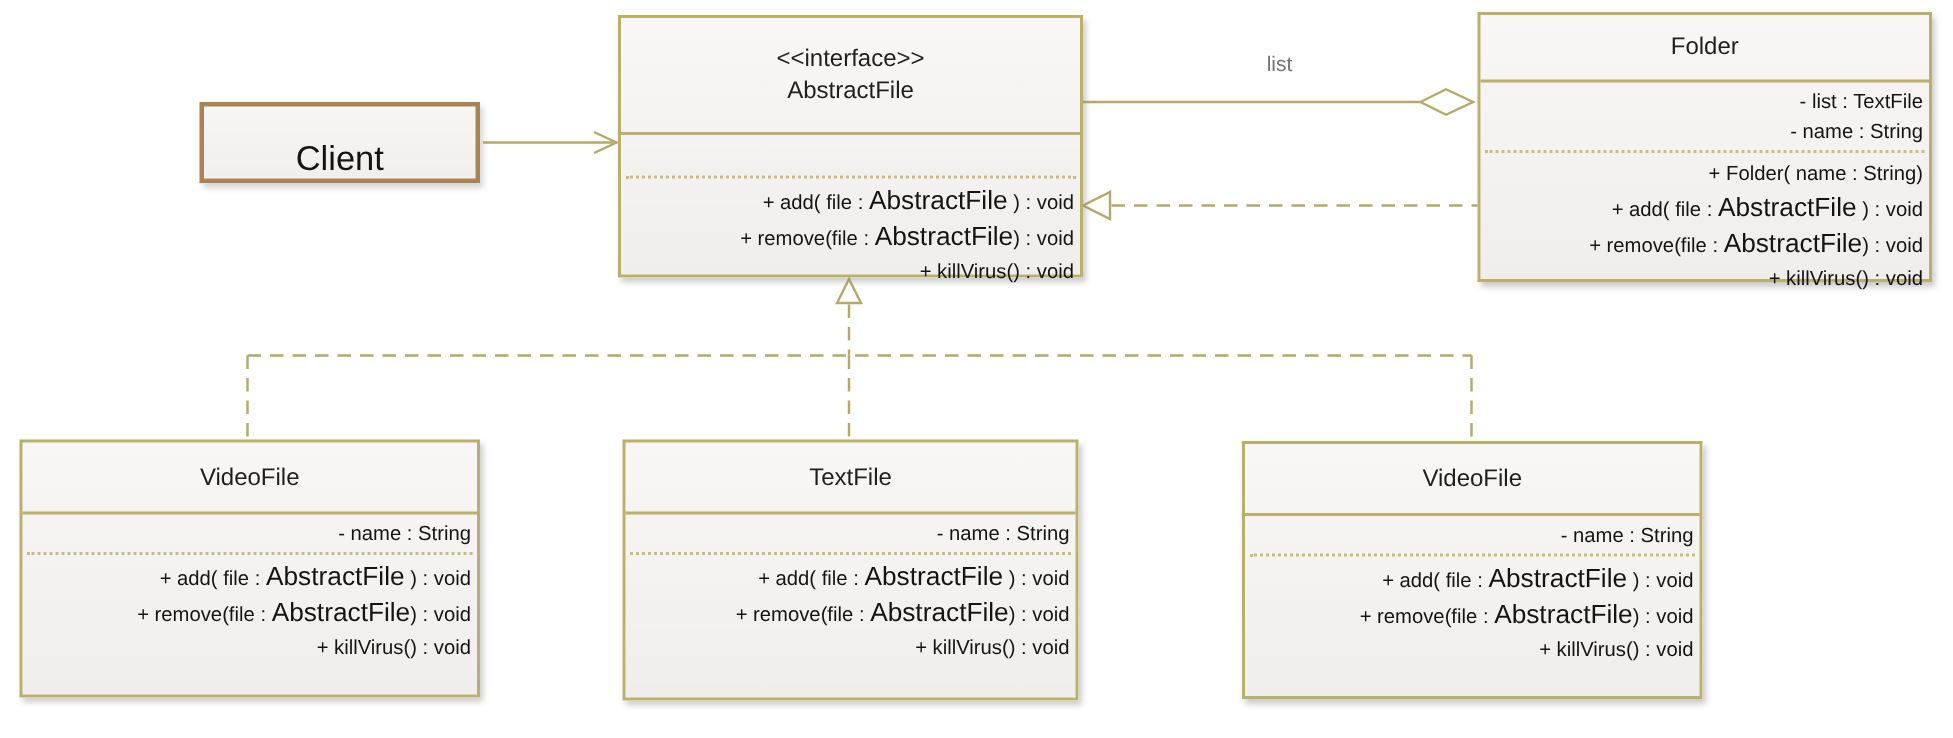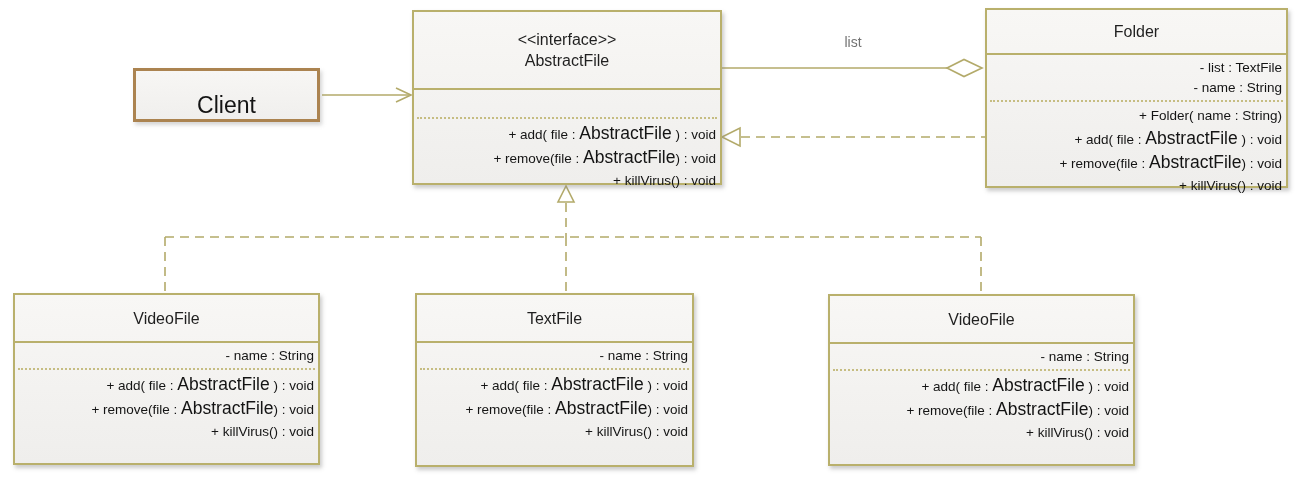--- a/index.html
+++ b/index.html
@@ -111,21 +111,21 @@
         </div>
       <div class="sep"></div>
       <div class="methods">
           <div class="member-line"><span>+ add( file : </span><span class="large-type">AbstractFile</span><span> ) : void</span></div>
           <div class="member-line"><span>+ remove(file : </span><span class="large-type">AbstractFile</span><span>) : void</span></div>
           <div class="member-line"><span>+ killVirus() : void</span></div>
         </div>
     </div>
   </div>
 
-  <div class="uml-class" style="left:415px;top:293px;width:279px;height:174px;">
+  <div class="uml-class" style="left:415px;top:293px;width:304px;height:174px;">
     <div class="title" style="height:48px;">
       <div class="cname">TextFile</div>
     </div>
     <div>
       <div class="attrs">
           <div class="member-line"><span>- name : String</span></div>
         </div>
       <div class="sep"></div>
       <div class="methods">
           <div class="member-line"><span>+ add( file : </span><span class="large-type">AbstractFile</span><span> ) : void</span></div>

